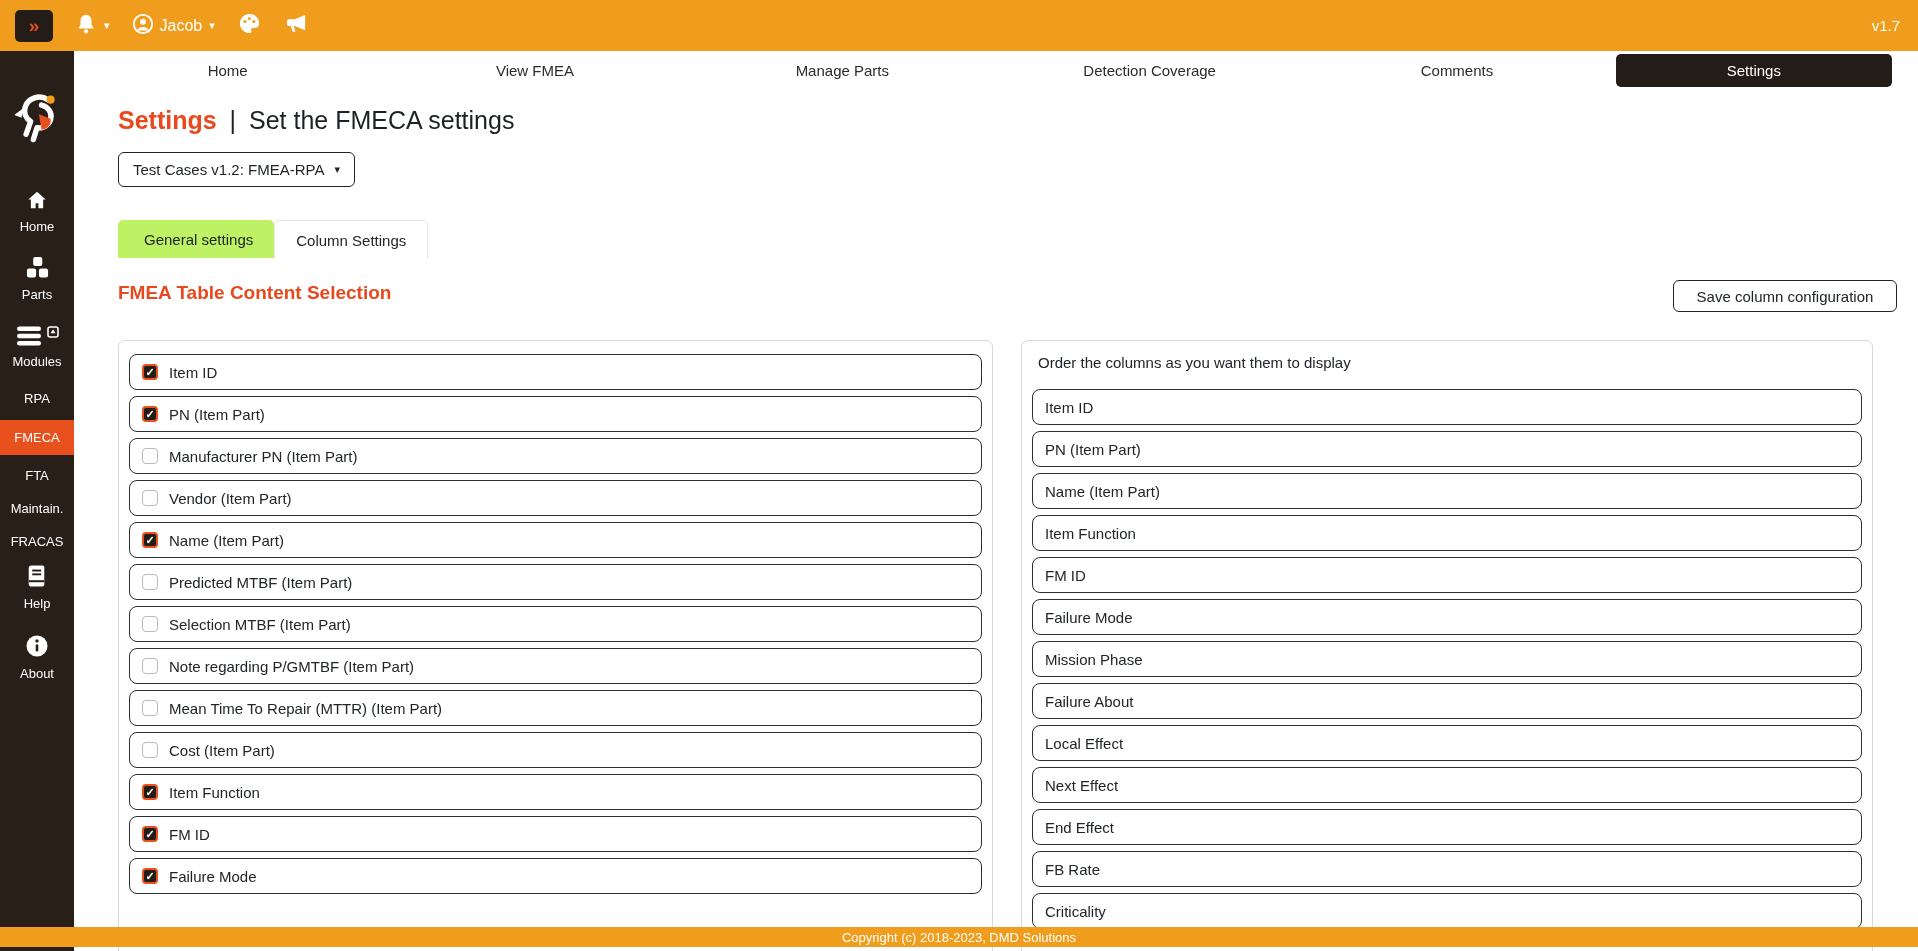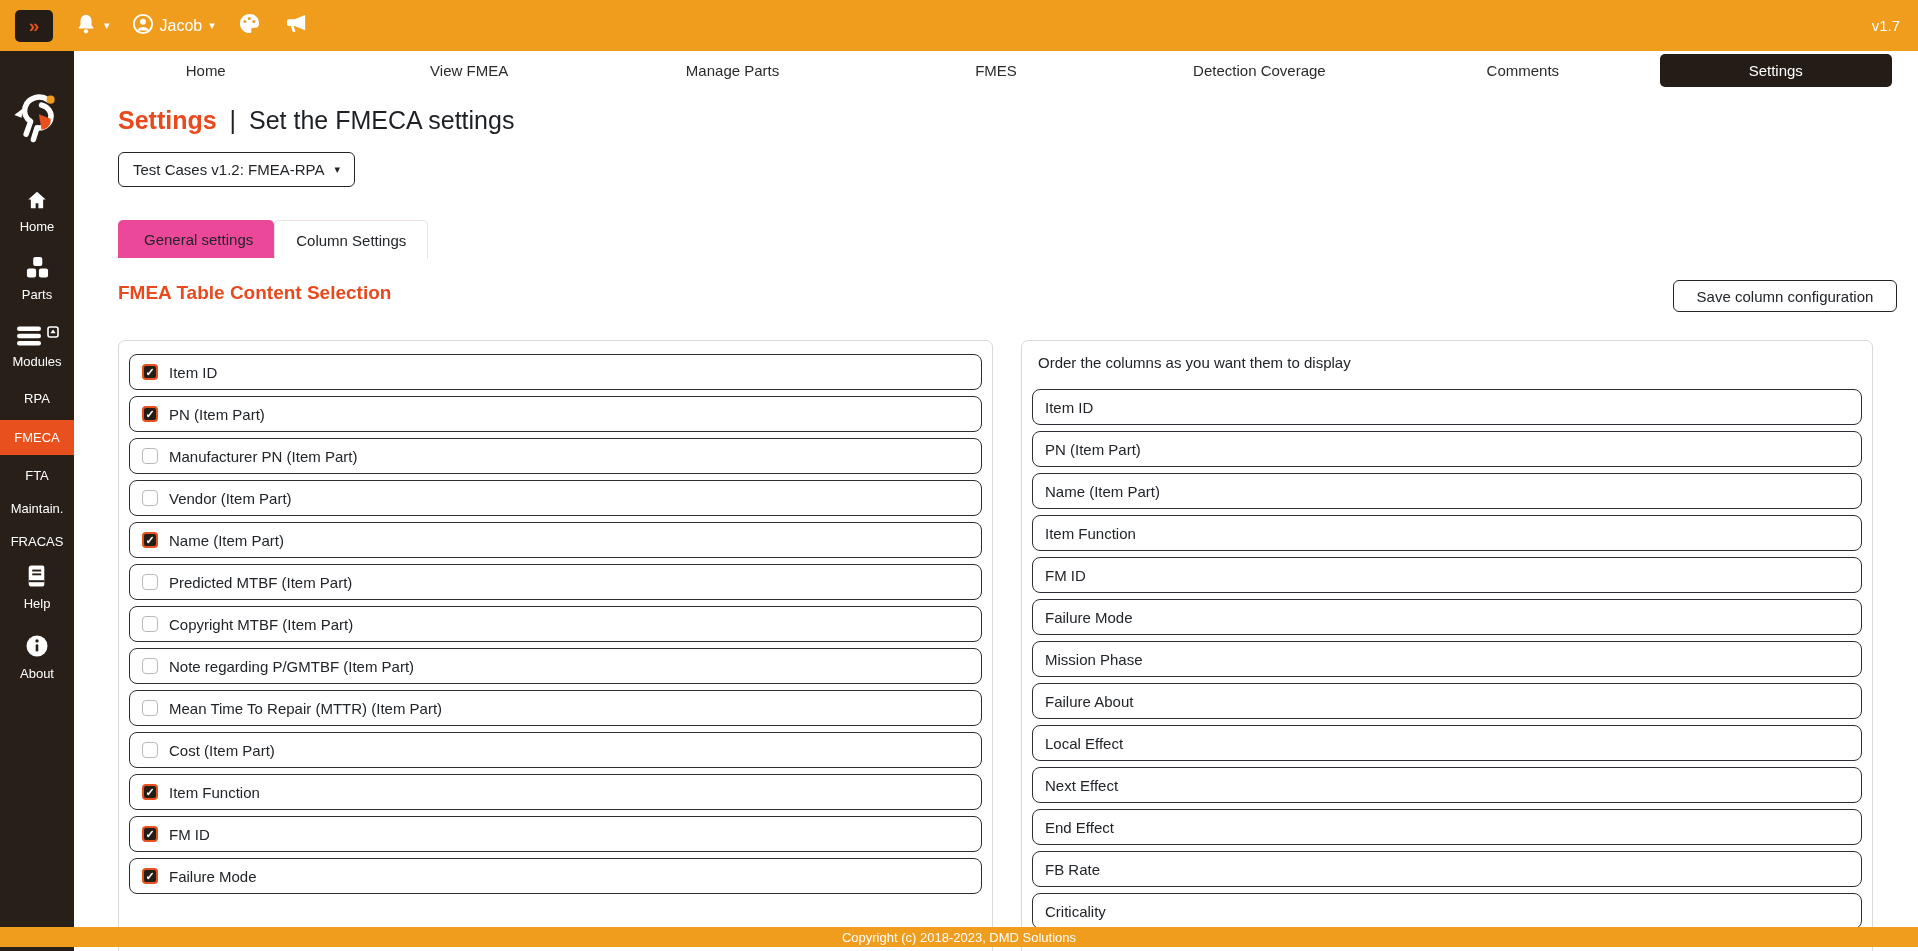--- a/index.html
+++ b/index.html
@@ -43,21 +43,21 @@
   
   .main{position:absolute;left:74px;top:90px;width:1844px;height:861px;background:#fff;}
   .page-title{position:absolute;left:44px;top:16px;font-size:25px;color:#1d2126;}
   .page-title .t-main{color:#e8491d;font-weight:bold;}
   .page-title .t-sep{font-weight:300;margin:0 6px;}
   .selector{position:absolute;left:44px;top:62px;height:33px;border:1px solid #212529;border-radius:6px;display:flex;align-items:center;padding:0 14px;font-size:15px;color:#212529;cursor:pointer;background:#fff;}
   .selector .caret{font-size:11px;margin-left:10px;}
 
   .tabs{position:absolute;left:44px;top:130px;height:38px;display:flex;}
   .tab{height:38px;display:flex;align-items:center;justify-content:center;padding:0 21px;font-size:15px;color:#212529;cursor:pointer;border-radius:5px 5px 0 0;}
-  .tab.inactive{background:#ec4899;padding-left:26px;}
+  .tab.inactive{background:#bef264;padding-left:26px;}
   .tab.active{background:#fff;border:1px solid #ece2e2;border-bottom:none;}
 
   .section-heading{position:absolute;left:44px;top:192px;font-size:19px;font-weight:bold;color:#e8491d;}
   .save-btn{position:absolute;left:1599px;top:190px;width:224px;height:32px;border:1px solid #212529;border-radius:6px;background:#fff;display:flex;align-items:center;justify-content:center;font-size:15px;color:#212529;cursor:pointer;}
 
   .panel{position:absolute;top:250px;border:1px solid #d9d9d9;border-radius:7px;background:#fff;padding:13px 10px 0;box-sizing:border-box;}
   .panel-left{left:44px;width:875px;height:645px;}
   .panel-right{left:947px;width:852px;height:645px;}
   .panel-title{font-size:15px;color:#212529;margin:0 6px 17px;line-height:18px;}
 
@@ -208,23 +208,20 @@
     <div class="nav-item">
         <span class="pill">Home</span>
       </div>
     <div class="nav-item">
         <span class="pill">View FMEA</span>
       </div>
     <div class="nav-item">
         <span class="pill">Manage Parts</span>
       </div>
     <div class="nav-item">
-        <span class="pill">FMES</span>
-      </div>
-    <div class="nav-item">
         <span class="pill">Detection Coverage</span>
       </div>
     <div class="nav-item">
         <span class="pill">Comments</span>
       </div>
     <div class="nav-item active">
         <span class="pill">Settings</span>
       </div>
   </div>
 
@@ -281,21 +278,21 @@
     <span class="row-label">Name (Item Part)</span>
   </div>
 
   <div class="check-row">
     <span class="checkbox"></span>
     <span class="row-label">Predicted MTBF (Item Part)</span>
   </div>
 
   <div class="check-row">
     <span class="checkbox"></span>
-    <span class="row-label">Copyright MTBF (Item Part)</span>
+    <span class="row-label">Selection MTBF (Item Part)</span>
   </div>
 
   <div class="check-row">
     <span class="checkbox"></span>
     <span class="row-label">Note regarding P/GMTBF (Item Part)</span>
   </div>
 
   <div class="check-row">
     <span class="checkbox"></span>
     <span class="row-label">Mean Time To Repair (MTTR) (Item Part)</span>

